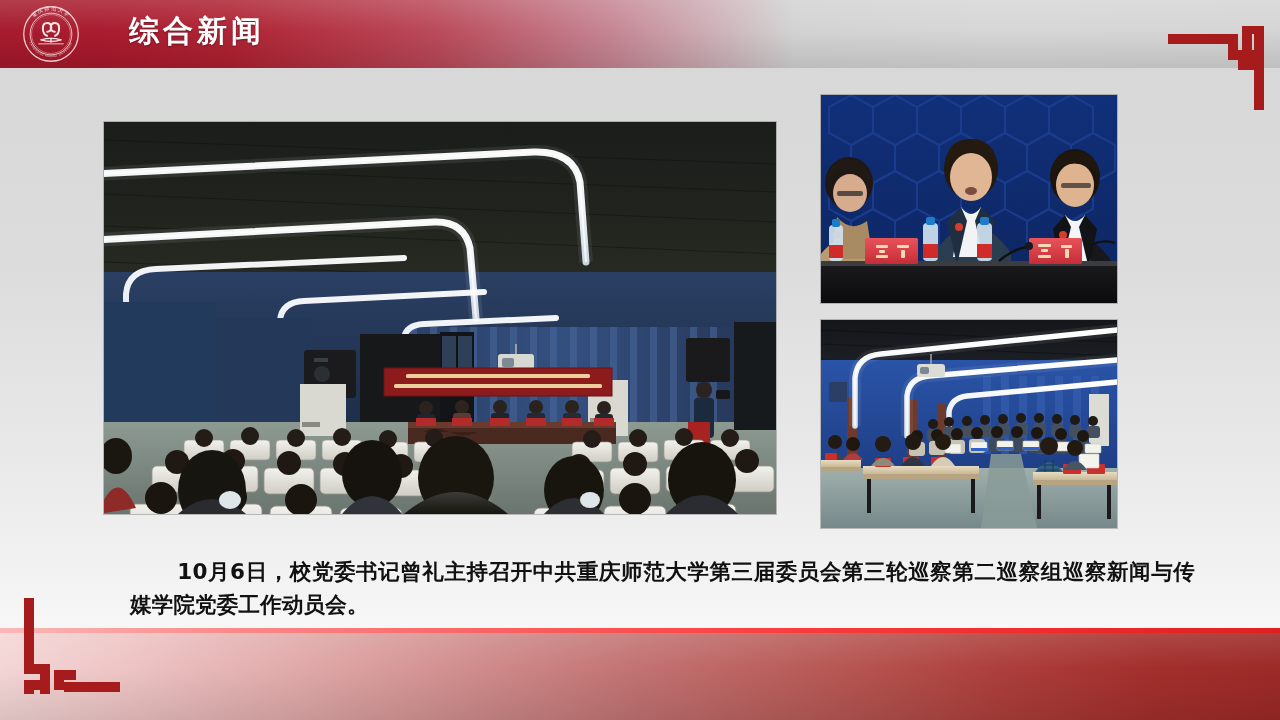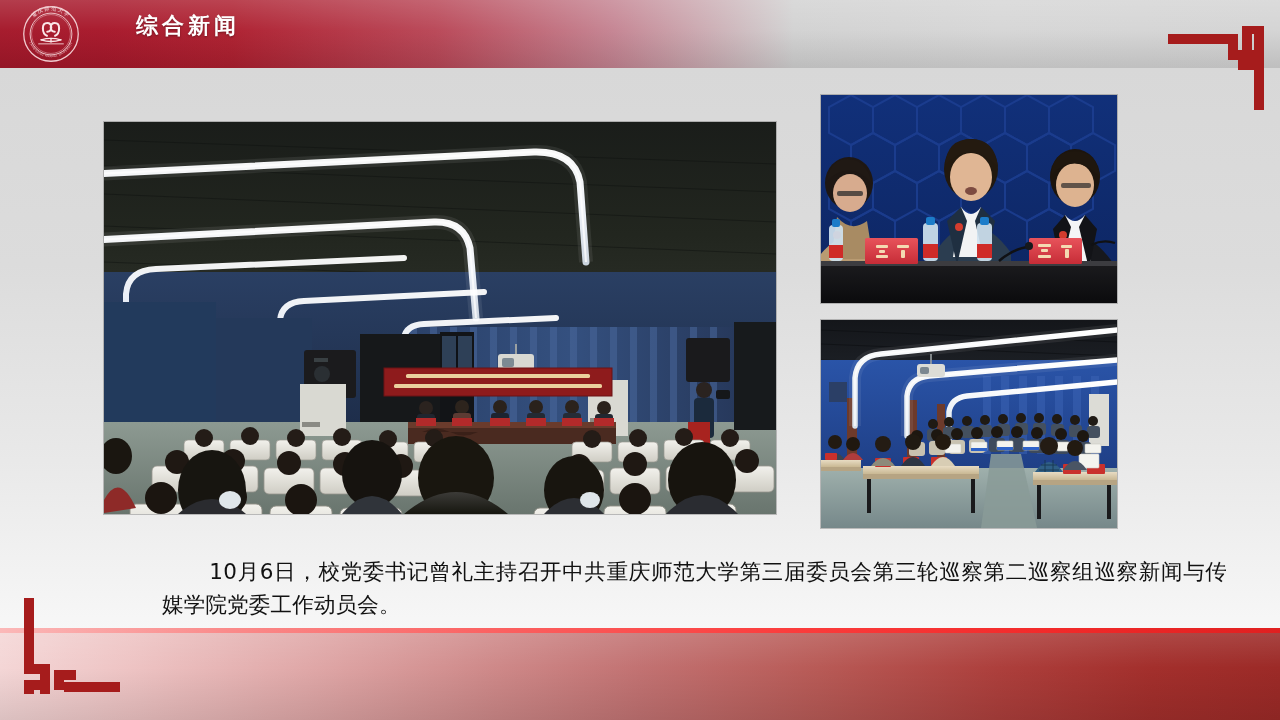--- a/index.html
+++ b/index.html
@@ -47,23 +47,23 @@
   }
 
   .logo {
     position: absolute;
     left: 22px; top: 5px;
     width: 58px; height: 58px;
   }
 
   .header-title {
     position: absolute;
-    left: 136px;
+    left: 129px;
     top: 11px;
-    font-size: 22px;
+    font-size: 30px;
     font-weight: bold;
     color: #ffffff;
     letter-spacing: 4px;
     text-shadow: 0 1px 2px rgba(0,0,0,0.35);
     font-family: "DejaVu Sans", "Liberation Sans", sans-serif;
   }
 
   
   .corner-tr { position: absolute; right: 6px; top: 6px; z-index: 6; }
   .corner-bl { position: absolute; left: 14px; bottom: 14px; z-index: 6; }
@@ -83,26 +83,25 @@
 
   
   .caption {
     position: absolute;
     left: 130px;
     top: 555px;
     width: 1065px;
     font-size: 21.5px;
     line-height: 33px;
     color: #111111;
-    font-weight: normal;
+    font-weight: bold;
     text-align: justify;
     font-family: "DejaVu Sans", "Liberation Sans", sans-serif;
     letter-spacing: 0.2px;
     z-index: 4;
-    margin-left: 32px;
   }
   .caption .indent { display: inline-block; width: 2.2em; }
 
   
   .bottom-band {
     position: absolute;
     left: 0; bottom: 0;
     width: 1280px; height: 92px;
     background: linear-gradient(90deg,
         #f4d6d6 0%, #eec4c4 10%, #e0a8a8 24%,

